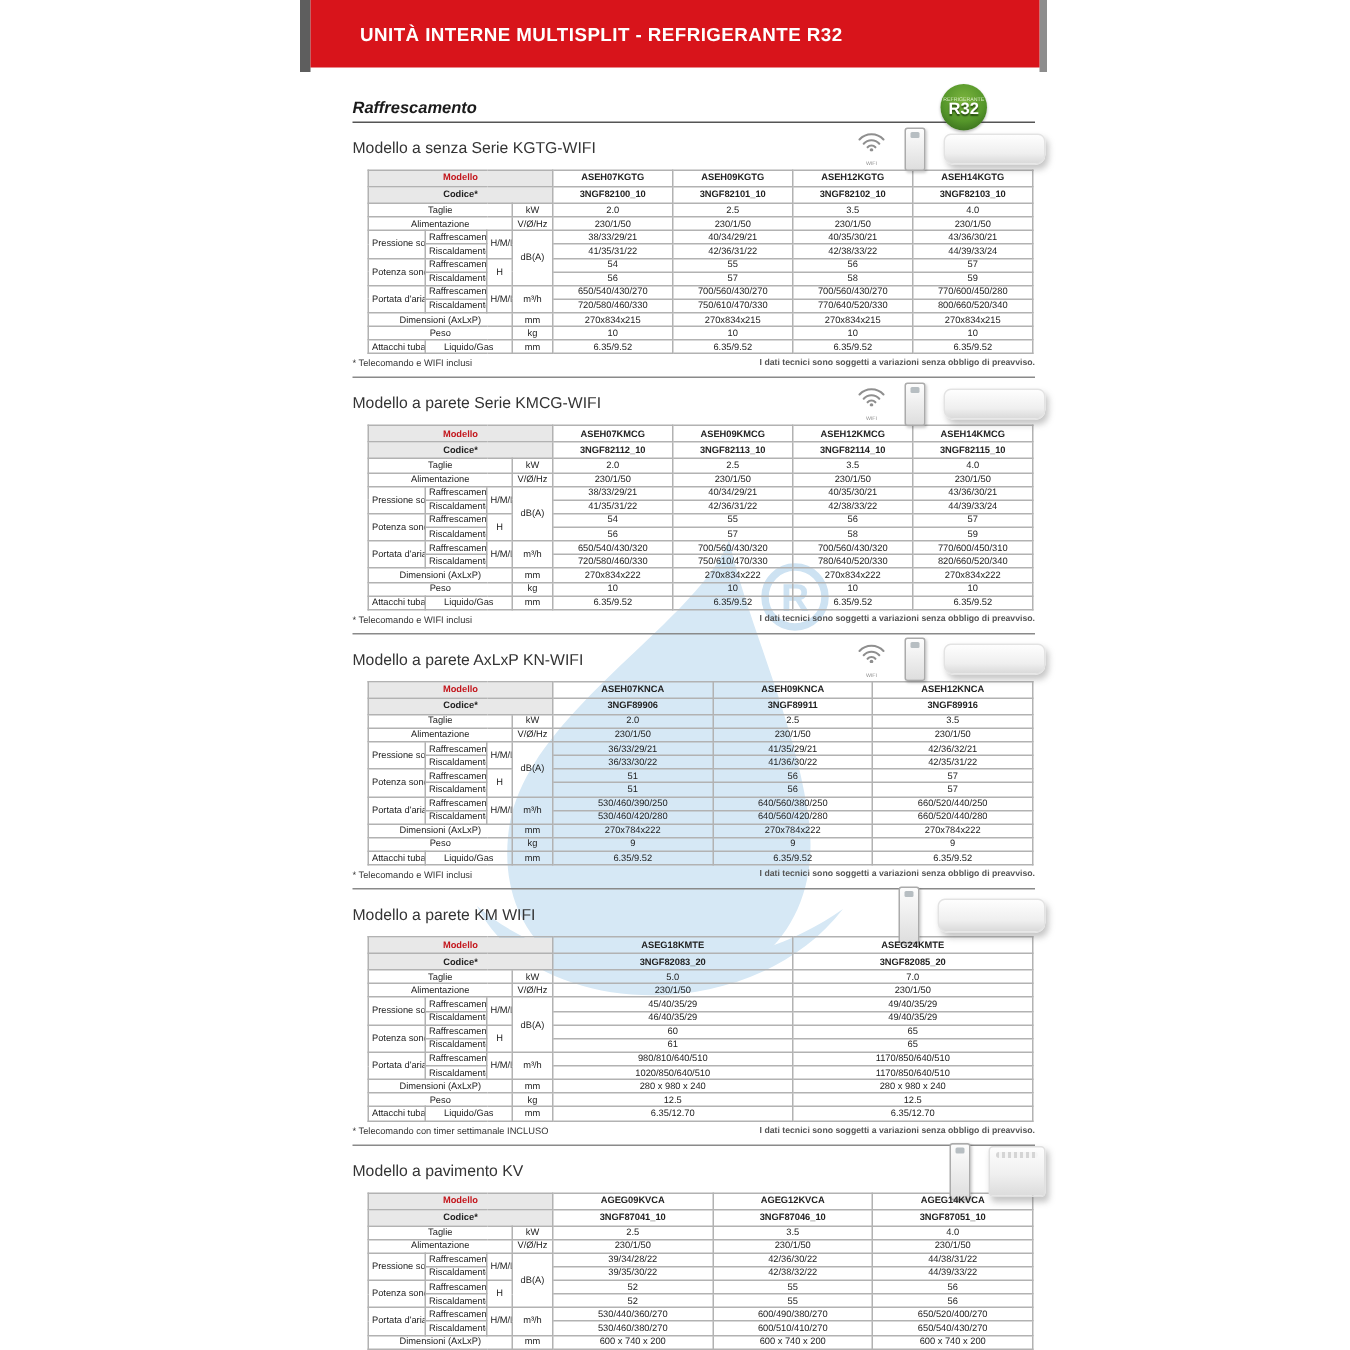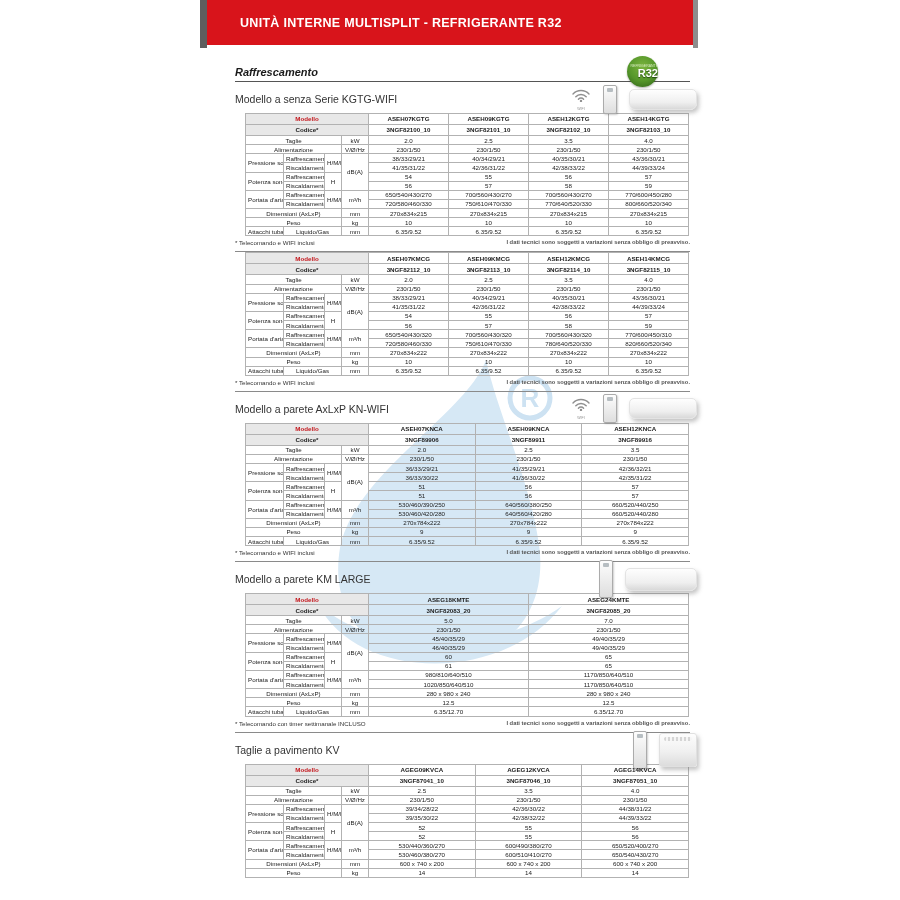--- a/index.html
+++ b/index.html
@@ -14,21 +14,21 @@
   .banner span{color:#fff;font-weight:bold;font-size:12.5px;letter-spacing:.3px;margin-left:33px;}
   
   .watermark{position:absolute;left:316px;top:352px;z-index:0;}
   
   .content{position:absolute;left:207px;top:45px;width:500px;z-index:1;}
   .car-title{margin:21px 0 0 28px;font-size:11px;font-weight:bold;font-style:italic;color:#1a1a1a;}
   .rule{border:none;border-top:1px solid #555;margin:3px 0 0 28px;width:455px;}
   .divider{border:none;border-top:1px solid #8a8a8a;margin:5px 0 0 28px;width:455px;}
   .r32{position:absolute;left:420px;top:11px;width:31px;height:31px;border-radius:50%;
        background:radial-gradient(circle at 50% 35%,#7bb43e 0%,#55962a 55%,#2c5c17 100%);
-       display:flex;flex-direction:column;align-items:flex-end;justify-content:center;color:#fff;
+       display:flex;flex-direction:column;align-items:center;justify-content:center;color:#fff;
        box-shadow:0 1px 2px rgba(0,0,0,.3);}
   .r32 .tiny{font-size:3.5px;line-height:4px;color:#d9ecc2;}
   .r32 .big{font-size:11px;font-weight:bold;line-height:11px;text-shadow:0 1px 1px #24490f;}
   
   .sec-head{display:flex;align-items:center;margin:5px 4px 2px 28px;height:24px;}
   .sec-title{font-size:10.5px;color:#333;}
   .icons{margin-left:auto;display:flex;align-items:center;gap:12px;margin-right:6px;}
   .wifi{display:flex;flex-direction:column;align-items:center;}
   .wifi .wlabel{font-size:3.5px;color:#8f8f8f;margin-top:1px;}
   .remote{width:12px;height:27px;border:1px solid #ababab;border-radius:2px;
@@ -225,20 +225,38 @@
               <td class="val">6.35/9.52</td>
               <td class="val">6.35/9.52</td>
             </tr>
           </tbody>
         </table>
         <div class="foot">
           <span class="fl">* Telecomando e WIFI inclusi</span>
           <span class="fr">I dati tecnici sono soggetti a variazioni senza obbligo di preavviso.</span>
         </div>
         <hr class="divider">
+        <div class="sec-head">
+          <span class="sec-title">Modello a parete Serie KMCG-WIFI</span>
+          <div class="icons">
+            <div class="wifi">
+              <div><svg width="20" height="14" viewBox="0 0 20 14">
+                  <path d="M2,6 A11,11 0 0 1 18,6" fill="none" stroke="#8f8f8f" stroke-width="1.4" stroke-linecap="round"></path>
+                  <path d="M4.8,8.8 A7,7 0 0 1 15.2,8.8" fill="none" stroke="#8f8f8f" stroke-width="1.4" stroke-linecap="round"></path>
+                  <path d="M7.4,11.2 A3.5,3.5 0 0 1 12.6,11.2" fill="none" stroke="#8f8f8f" stroke-width="1.4" stroke-linecap="round"></path>
+                  <circle cx="10" cy="13" r="1.2" fill="#8f8f8f"></circle>
+                </svg></div>
+              <div class="wlabel">WIFI</div>
+            </div>
+            <div class="remote">
+              <div class="scr"></div>
+            </div>
+            <div class="unit-wall"></div>
+          </div>
+        </div>
         <table class="spec">
           <colgroup>
             <col style="width: 38px;">
             <col style="width: 41px;">
             <col style="width: 17px;">
             <col style="width: 27px;">
             <col style="width: 80px;">
             <col style="width: 80px;">
             <col style="width: 80px;">
             <col style="width: 80px;">
@@ -478,21 +496,21 @@
               <td class="val">6.35/9.52</td>
             </tr>
           </tbody>
         </table>
         <div class="foot">
           <span class="fl">* Telecomando e WIFI inclusi</span>
           <span class="fr">I dati tecnici sono soggetti a variazioni senza obbligo di preavviso.</span>
         </div>
         <hr class="divider">
         <div class="sec-head">
-          <span class="sec-title">Modello a parete KM LARGE</span>
+          <span class="sec-title">Modello a parete KM WIFI</span>
           <div class="icons">
             <div class="remote tall">
               <div class="scr"></div>
             </div>
             <div class="unit-wall large"></div>
           </div>
         </div>
         <table class="spec">
           <colgroup>
             <col style="width: 38px;">
@@ -583,21 +601,21 @@
               <td class="val">6.35/12.70</td>
             </tr>
           </tbody>
         </table>
         <div class="foot">
           <span class="fl">* Telecomando con timer settimanale INCLUSO</span>
           <span class="fr">I dati tecnici sono soggetti a variazioni senza obbligo di preavviso.</span>
         </div>
         <hr class="divider">
         <div class="sec-head">
-          <span class="sec-title">Taglie a pavimento KV</span>
+          <span class="sec-title">Modello a pavimento KV</span>
           <div class="icons">
             <div class="remote tall">
               <div class="scr"></div>
             </div>
             <div class="unit-floor">
               <div class="vent"></div>
             </div>
           </div>
         </div>
         <table class="spec">

